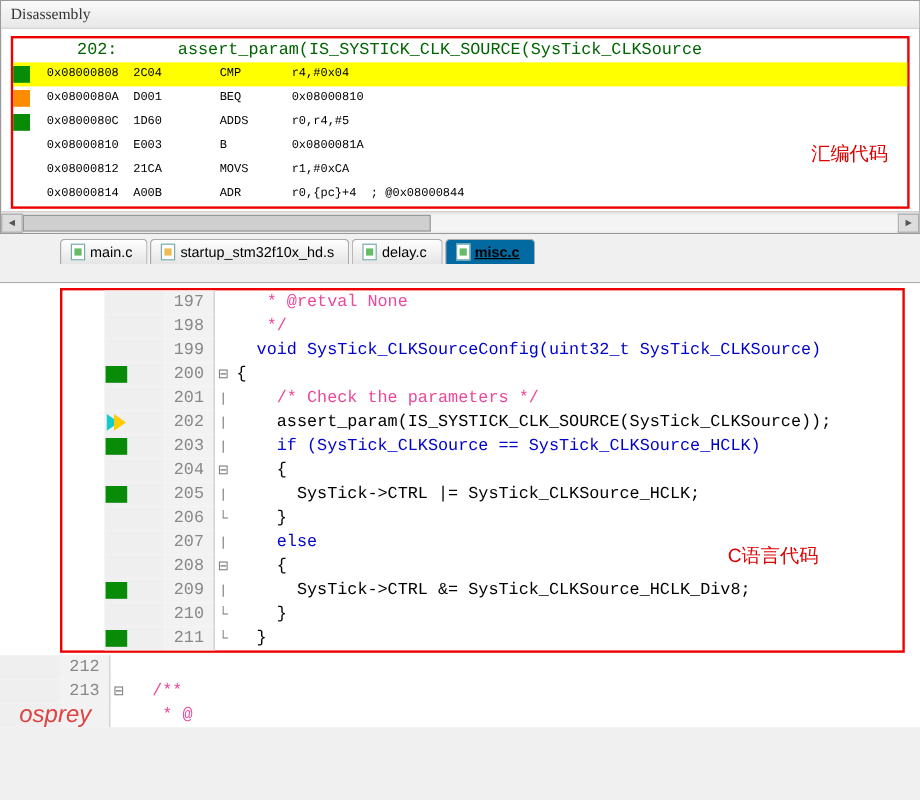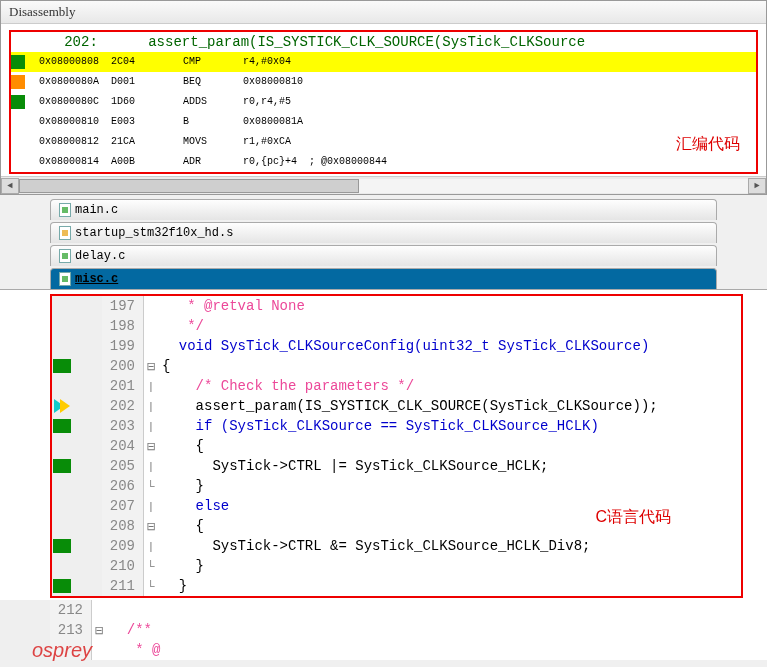--- a/index.html
+++ b/index.html
@@ -1,51 +1,51 @@
 <!DOCTYPE html>
 <html><head>
 <meta charset="utf-8">
 <style>
 * { margin: 0; padding: 0; box-sizing: border-box; }
 body { font-family: "Courier New", monospace; background: #f0f0f0; width: 767px; height: 667px; overflow: hidden; }
 .top-pane { background: #fff; border: 1px solid #999; }
 .pane-title { background: linear-gradient(#fafafa, #e8e8e8); padding: 3px 8px; font-family: Liberation Serif, serif; font-size: 13px; color: #333; border-bottom: 1px solid #ccc; }
 .red-box { border: 2px solid #e00; margin: 6px 8px 2px 8px; background: #fff; }
-.red-box2 { border: 2px solid #e00; margin: 2px 24px 2px 50px; background: #fff; position: relative; }
+.red-box2 { border: 2px solid #e00; margin: 2px 13px 2px 50px; background: #fff; position: relative; padding-left: 35px; }
 .asm-line { font-size: 10px; line-height: 20px; white-space: pre; color: #000; }
 .src-line { font-size: 14px; color: #006400; white-space: pre; padding-left: 28px; }
 .row { display: flex; align-items: stretch; }
 .gutter { width: 28px; display: flex; align-items: center; }
 .bp-green { width: 14px; height: 14px; background: #088c08; }
 .bp-green2 { width: 18px; height: 14px; background: #088c08; }
 .bp-orange { width: 14px; height: 14px; background: #ff8c00; }
 .pc-arrow { width: 0; height: 0; border-top: 6px solid transparent; border-bottom: 6px solid transparent; border-left: 10px solid #ffbb00; margin-left: 2px; }
 .hl { background: #ffff00; }
 .scroll-h { height: 18px; background: #eaeaea; display: flex; align-items: center; border-top: 1px solid #ccc; }
 .scroll-btn { width: 18px; height: 16px; background: #ddd; border: 1px solid #aaa; display: flex; align-items: center; justify-content: center; font-size: 9px; color: #555; }
 .scroll-track { flex: 1; height: 14px; background: #f4f4f4; position: relative; }
 .scroll-thumb { position: absolute; left: 0; width: 340px; height: 14px; background: #cfcfcf; border: 1px solid #999; }
-.tabs { display: flex; gap: 2px; padding: 4px 50px 0 50px; background: #f0f0f0; border-bottom: 1px solid #aaa; font-family: Liberation Mono, monospace; flex-direction: column; }
+.tabs { display: flex; gap: 2px; padding: 4px 50px 15px 50px; background: #f0f0f0; border-bottom: 1px solid #aaa; font-family: Liberation Sans, sans-serif; }
 .tab { background: linear-gradient(#fefefe, #e5e5e5); border: 1px solid #aaa; border-bottom: none; padding: 3px 12px 3px 8px; font-size: 12px; display: flex; align-items: center; gap: 4px; border-radius: 4px 4px 0 0; }
 .tab.active { background: #0369a1; font-weight: bold; text-decoration: underline; }
 .tab-ico { width: 12px; height: 14px; background: #fff; border: 1px solid #7aa; position: relative; }
 .tab-ico.c::after { content: ""; position: absolute; left: 2px; top: 3px; width: 6px; height: 6px; background: #6b6; }
 .tab-ico.s::after { content: ""; position: absolute; left: 2px; top: 3px; width: 6px; height: 6px; background: #eb5; }
 .code-pane { background: #fff; font-family: "Courier New", monospace; font-size: 14px; padding-top: 2px; }
 .code-row { display: flex; line-height: 20px; }
 .code-gutter { width: 50px; background: #efefef; display: flex; }
 .bp-col { width: 20px; display: flex; align-items: center; justify-content: center; }
 .book-col { width: 30px; }
 .ln-col { width: 42px; text-align: right; padding-right: 8px; color: #888; background: #f2f2f2; border-right: 1px solid #ccc; }
 .fold-col { width: 14px; text-align: center; color: #777; font-family: sans-serif; font-size: 11px; }
 .code-txt { flex: 1; white-space: pre; padding-left: 4px; }
 .kw { color: #0000cc; }
 .comment { color: #ec4899; }
 .annot-red { color: #dd0000; font-family: "SimSun", sans-serif; font-size: 16px; position: absolute; }
-.watermark { color: #d44; font-family: "SimSun", sans-serif; font-size: 20px; font-style: italic; margin-left: 16px; }
+.watermark { color: #d44; font-family: "SimSun", sans-serif; font-size: 20px; font-style: italic; }
 .pc-grp { display: flex; align-items: center; }
 .tri-cyan { width: 0; height: 0; border-top: 7px solid transparent; border-bottom: 7px solid transparent; border-left: 10px solid #1cc; }
 .tri-yellow { width: 0; height: 0; border-top: 7px solid transparent; border-bottom: 7px solid transparent; border-left: 10px solid #ffcc00; margin-left: -4px; }
 </style>
 </head>
 <body>
 
 <div class="top-pane">
   <div class="pane-title">Disassembly</div>
   <div class="red-box" style="position:relative;">
@@ -75,21 +75,21 @@
         </div>
         <div class="row">
           <div class="gutter"></div>
           <div class="asm-line">0x08000812  21CA        MOVS      r1,#0xCA</div>
         </div>
         <div class="row">
           <div class="gutter"></div>
           <div class="asm-line">0x08000814  A00B        ADR       r0,{pc}+4  ; @0x08000844</div>
         </div>
       </div>
-    <span class="annot-red" style="right:16px; top:102px;">汇编代码</span>
+    <span class="annot-red" style="right:16px; top:86px;">汇编代码</span>
   </div>
   <div class="scroll-h">
     <div class="scroll-btn">◄</div>
     <div class="scroll-track">
         <div class="scroll-thumb"></div>
       </div>
     <div class="scroll-btn">►</div>
   </div>
 </div>
 

